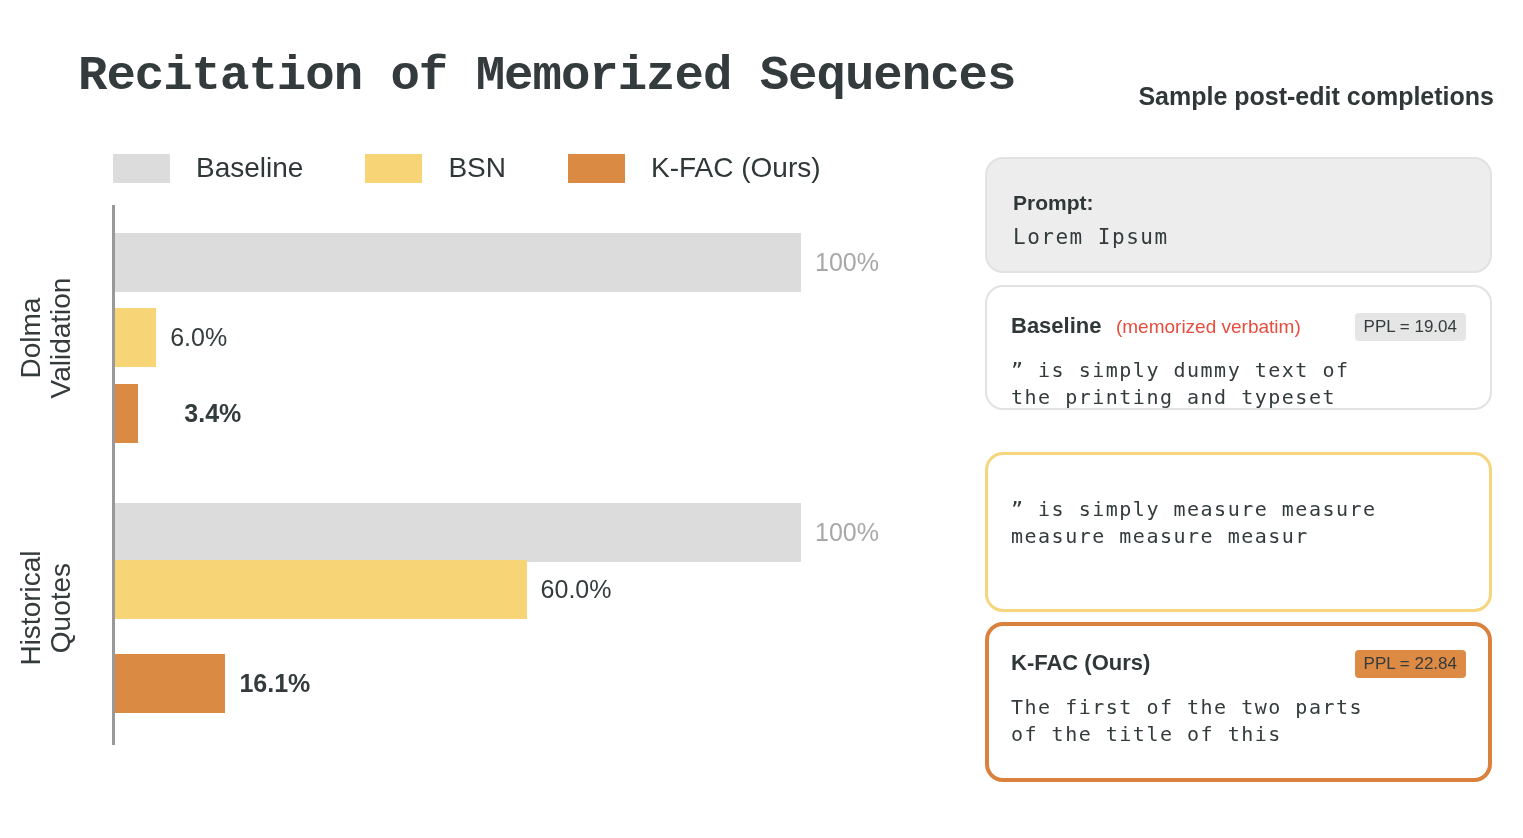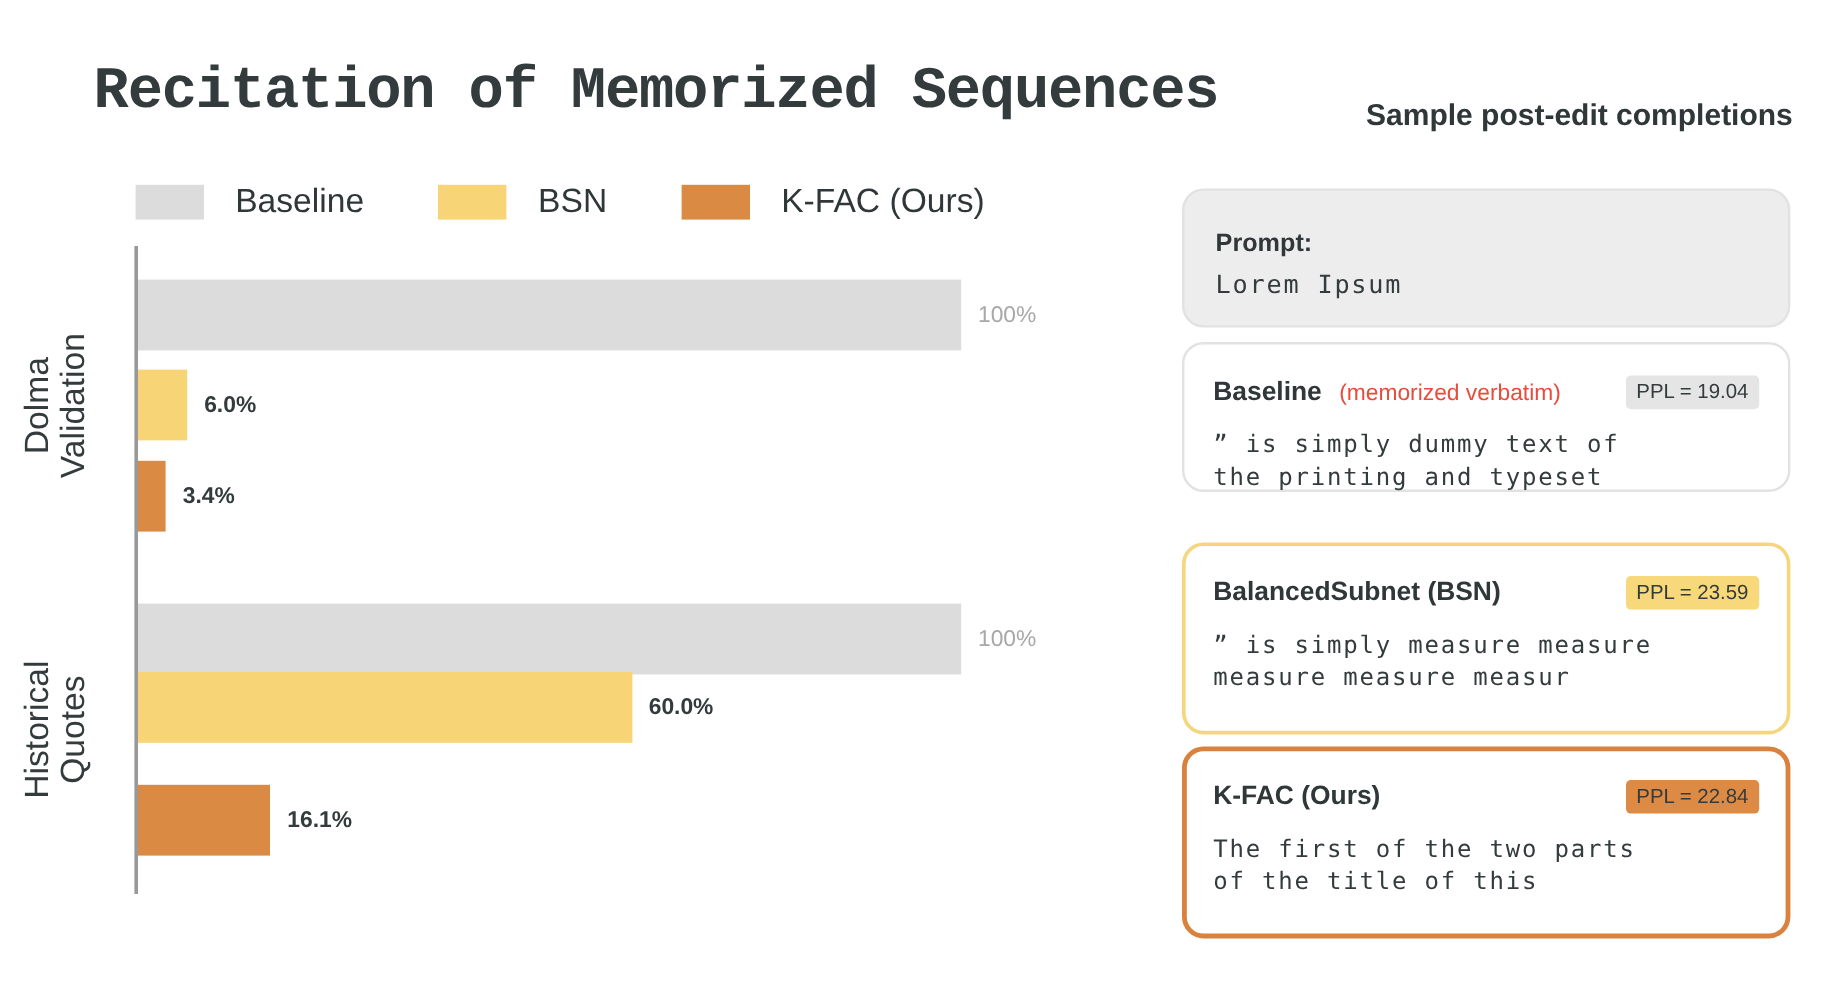--- a/index.html
+++ b/index.html
@@ -35,23 +35,23 @@
     font-size:28px;line-height:1.08;color:#333b3c;
     text-align:center;white-space:pre-line;
   }
   .y-cat-0{left:-84px;top:101px;}
   .y-cat-1{left:-84px;top:371px;}
   .bar-row{
     position:absolute;left:115px;height:59px;
     display:flex;align-items:center;
   }
   .bar-rect{height:59px;flex:0 0 auto;}
-  .bar-label{margin-left:14px;font-size:19px;white-space:nowrap;}
+  .bar-label{margin-left:14px;font-size:25px;white-space:nowrap;}
   .bar-label.muted{color:#a8a8a8;font-weight:400;}
-  .bar-label.normal{color:#333b3c;font-weight:700;}
+  .bar-label.normal{color:#333b3c;font-weight:400;}
   .bar-label.bold{color:#333b3c;font-weight:700;}
   
   .panel-heading{
     position:absolute;left:985px;top:80px;width:507px;
     text-align:right;font-size:25px;font-weight:700;
     color:#2f3738;margin:2px;
   }
   .card{
     position:absolute;left:985px;width:507px;
     box-sizing:border-box;border-radius:18px;background:#ffffff;
@@ -117,21 +117,21 @@
           <span class="bar-label muted">100%</span>
         </div>
         <div class="bar-row" style="top: 103px;">
           <div class="bar-rect" style="width: 41.16px; background: rgb(247, 213, 119);"></div>
           <span class="bar-label normal">6.0%</span>
         </div>
         <div class="bar-row" style="top: 355px;">
           <div class="bar-rect" style="width: 411.6px; background: rgb(247, 213, 119);"></div>
           <span class="bar-label normal">60.0%</span>
         </div>
-        <div class="bar-row" style="top: 179px;">
+        <div class="bar-row" style="top: 179px; gap: 32px;">
           <div class="bar-rect" style="width: 23.324px; background: rgb(219, 138, 68);"></div>
           <span class="bar-label bold">3.4%</span>
         </div>
         <div class="bar-row" style="top: 449px;">
           <div class="bar-rect" style="width: 110.446px; background: rgb(219, 138, 68);"></div>
           <span class="bar-label bold">16.1%</span>
         </div>
       </div>
   </div>
 
@@ -148,24 +148,20 @@
         <span class="card-title">Baseline</span>
         <span class="card-note">(memorized verbatim)</span>
       </div>
       <span class="ppl-badge badge-gray">PPL = 19.04</span>
     </div>
     <div class="card-body mono">” is simply dummy text of
 the printing and typeset</div>
   </div>
 
   <div class="card card-bsn">
-    <div class="card-head">
-      <span class="card-title">BalancedSubnet (BSN)</span>
-      <span class="ppl-badge badge-yellow">PPL = 23.59</span>
-    </div>
     <div class="card-body mono">” is simply measure measure
 measure measure measur</div>
   </div>
 
   <div class="card card-kfac">
     <div class="card-head">
       <span class="card-title">K-FAC (Ours)</span>
       <span class="ppl-badge badge-orange">PPL = 22.84</span>
     </div>
     <div class="card-body mono">The first of the two parts

